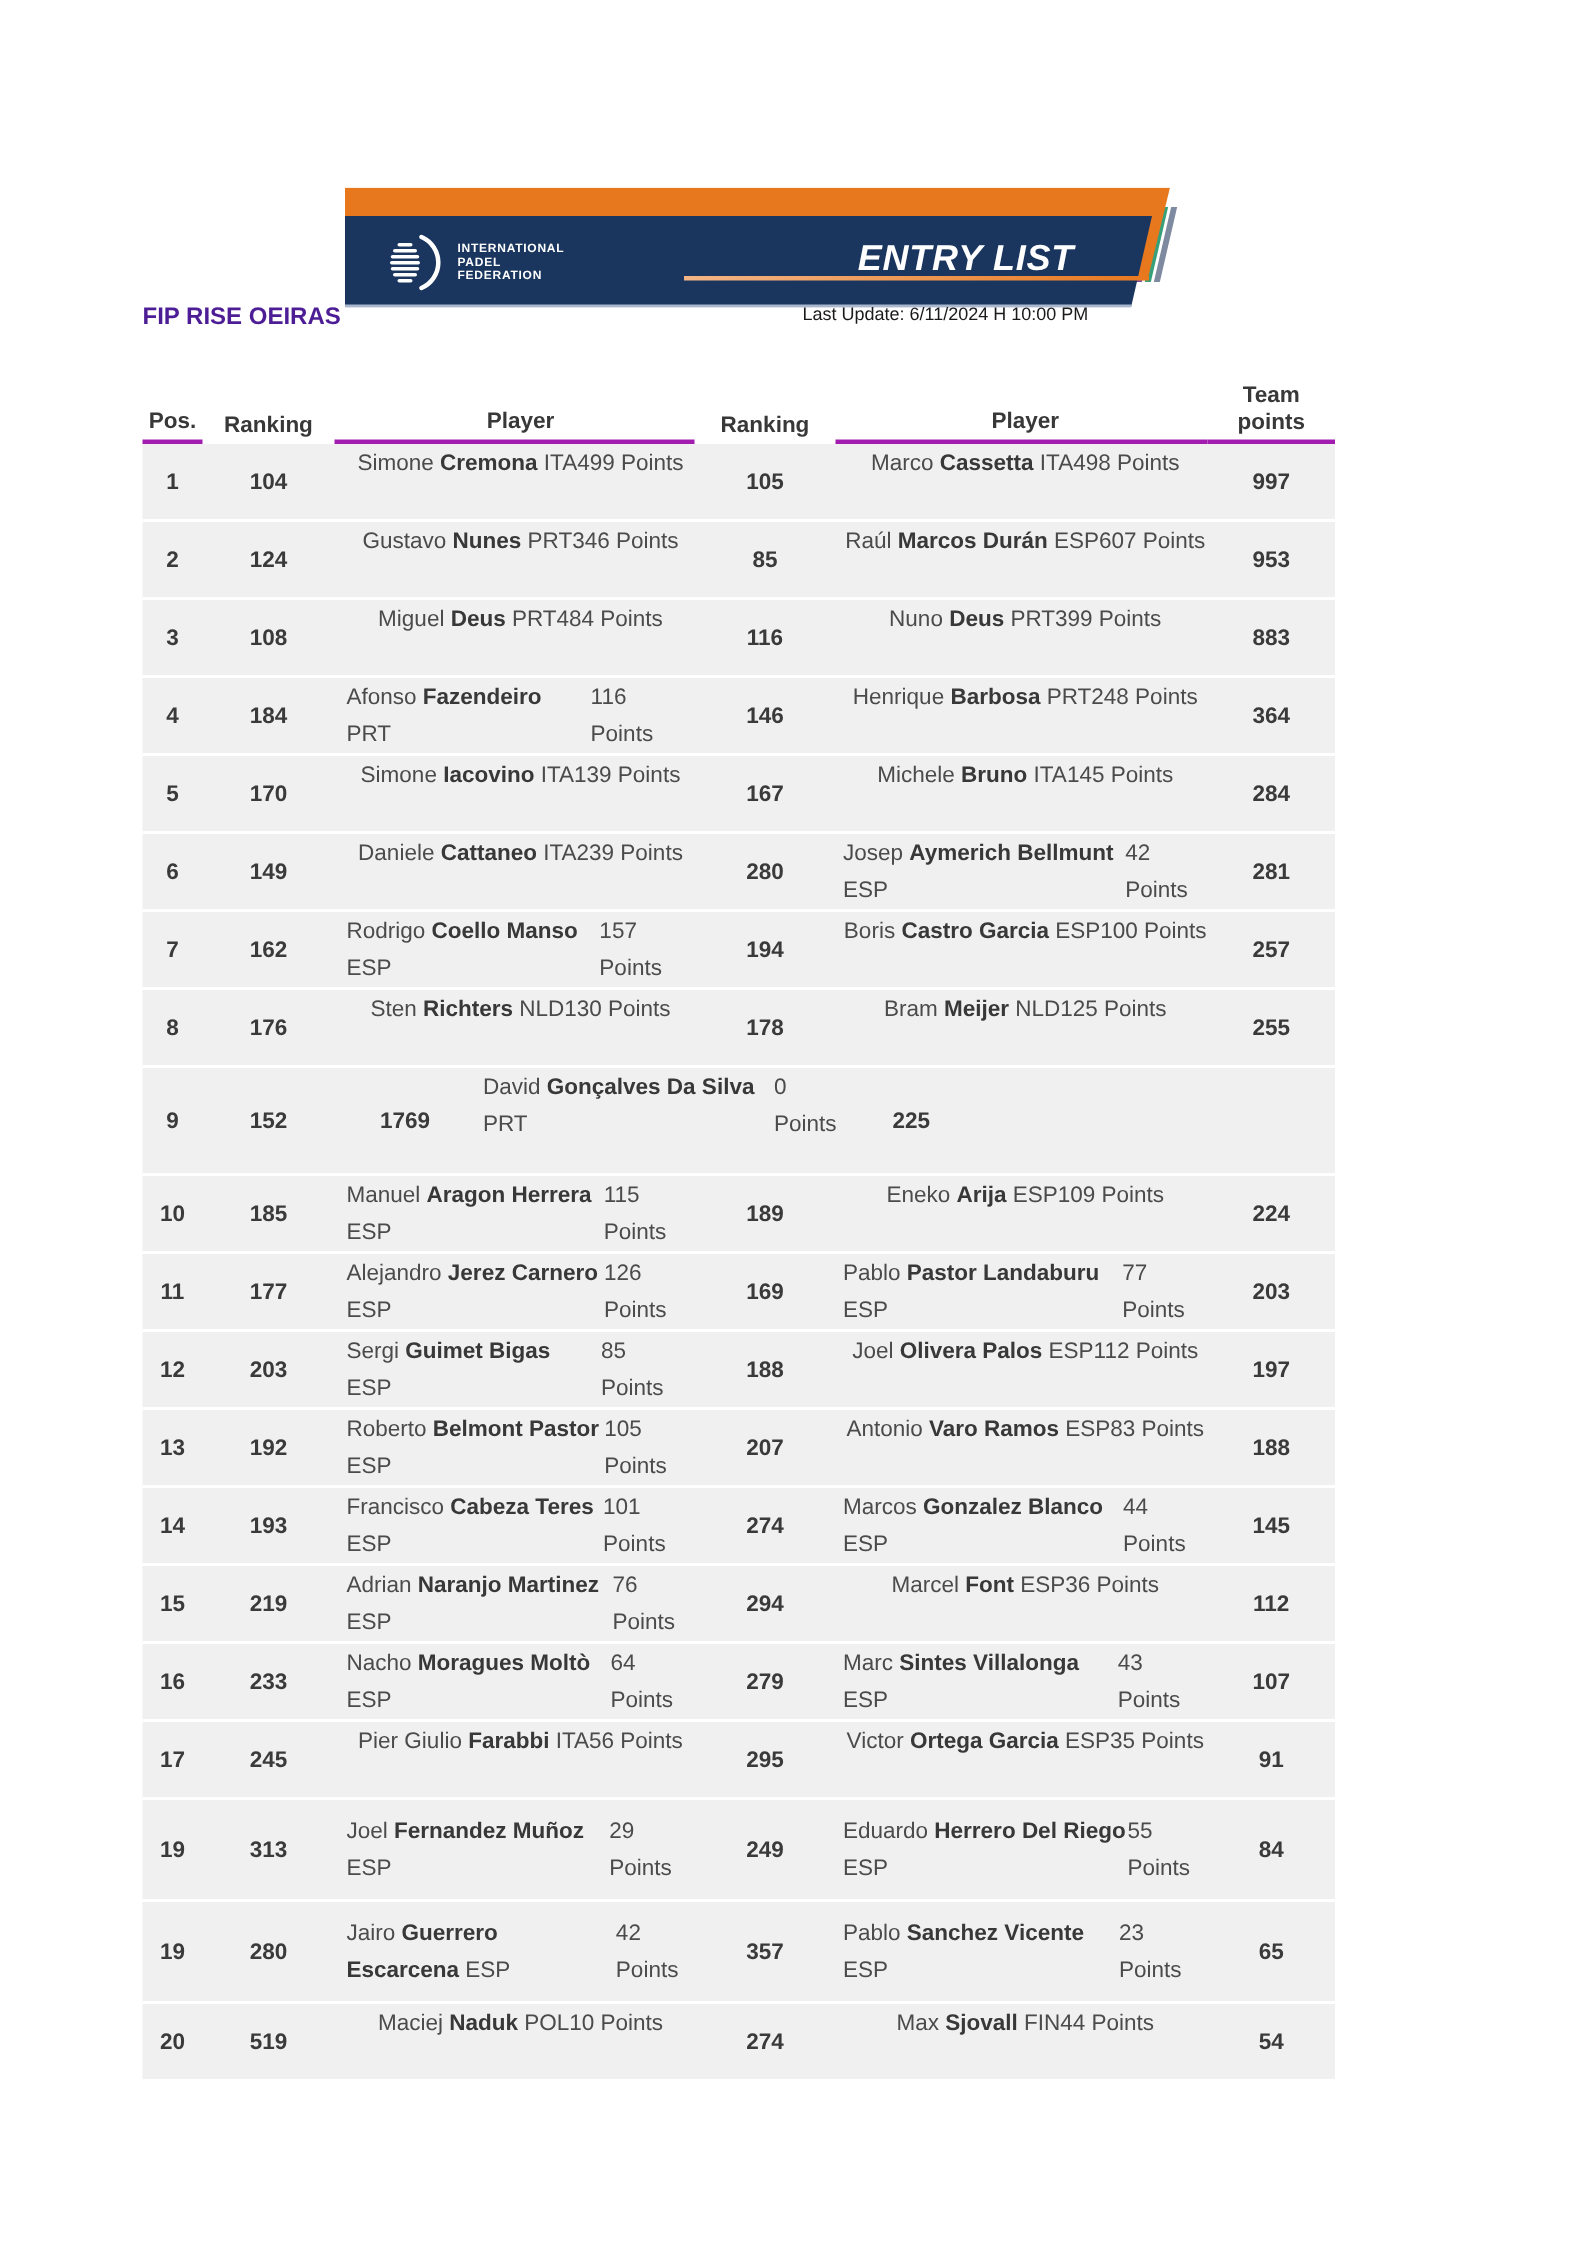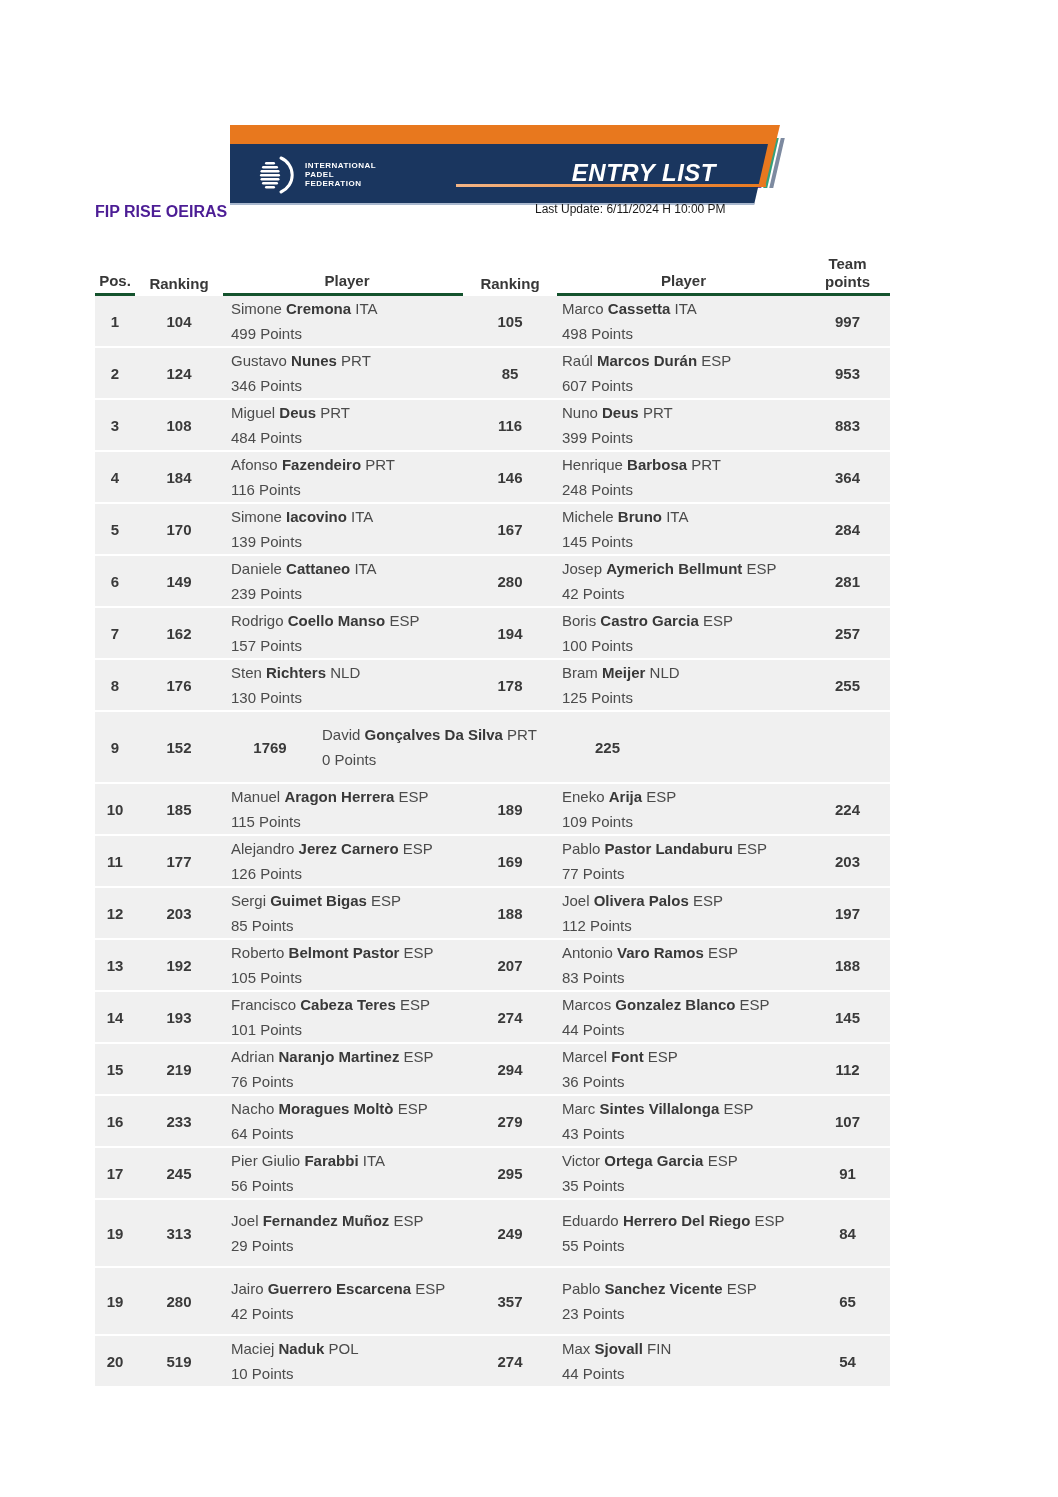--- a/index.html
+++ b/index.html
@@ -39,29 +39,29 @@
   .tournament{position:absolute;left:95px;top:203px;font-size:16px;font-weight:bold;color:#4c1d95;}
   .last-update{position:absolute;left:535px;top:202px;font-size:12px;color:#1a1a1a;}
 
   
   .etable{position:absolute;left:95px;top:256px;width:795px;font-size:15px;color:#4b4b4b;}
   .t-head{display:flex;height:40px;align-items:flex-end;background:#ffffff;}
   .h-cell{
     font-weight:bold;color:#383838;text-align:center;
     padding-bottom:4px;box-sizing:border-box;
   }
-  .h-cell.underlined{border-bottom:3px solid #14532d;}
+  .h-cell.underlined{border-bottom:3px solid #a21caf;}
   .h-team{line-height:18px;padding-bottom:2px;}
 
   .t-row{display:flex;background:#f0f0f0;border-bottom:2px solid #ffffff;min-height:52px;box-sizing:border-box;}
   .t-row.wrap{min-height:72px;}
   .t-row.tall{min-height:68px;}
   .cell{box-sizing:border-box;}
   .num{display:flex;align-items:center;justify-content:center;font-weight:bold;color:#3a3a3a;}
-  .player{display:flex;flex-direction:column;justify-content:center;line-height:25px;}
+  .player{display:flex;flex-direction:row;justify-content:center;line-height:25px;}
   .t-row.tall .player{justify-content:space-between;padding-top:8px;padding-bottom:8px;}
   .pname .ln{font-weight:bold;color:#383838;}
   .pname .fn,.pname .cc,.ppoints{color:#4b4b4b;}
 
   .c-pos{width:40px;}
   .c-rank1{width:88px;}
   .c-p1{width:240px;padding-left:8px;}
   .c-rank2{width:94px;}
   .c-p2{width:248px;padding-left:5px;}
   .c-team{width:85px;}

